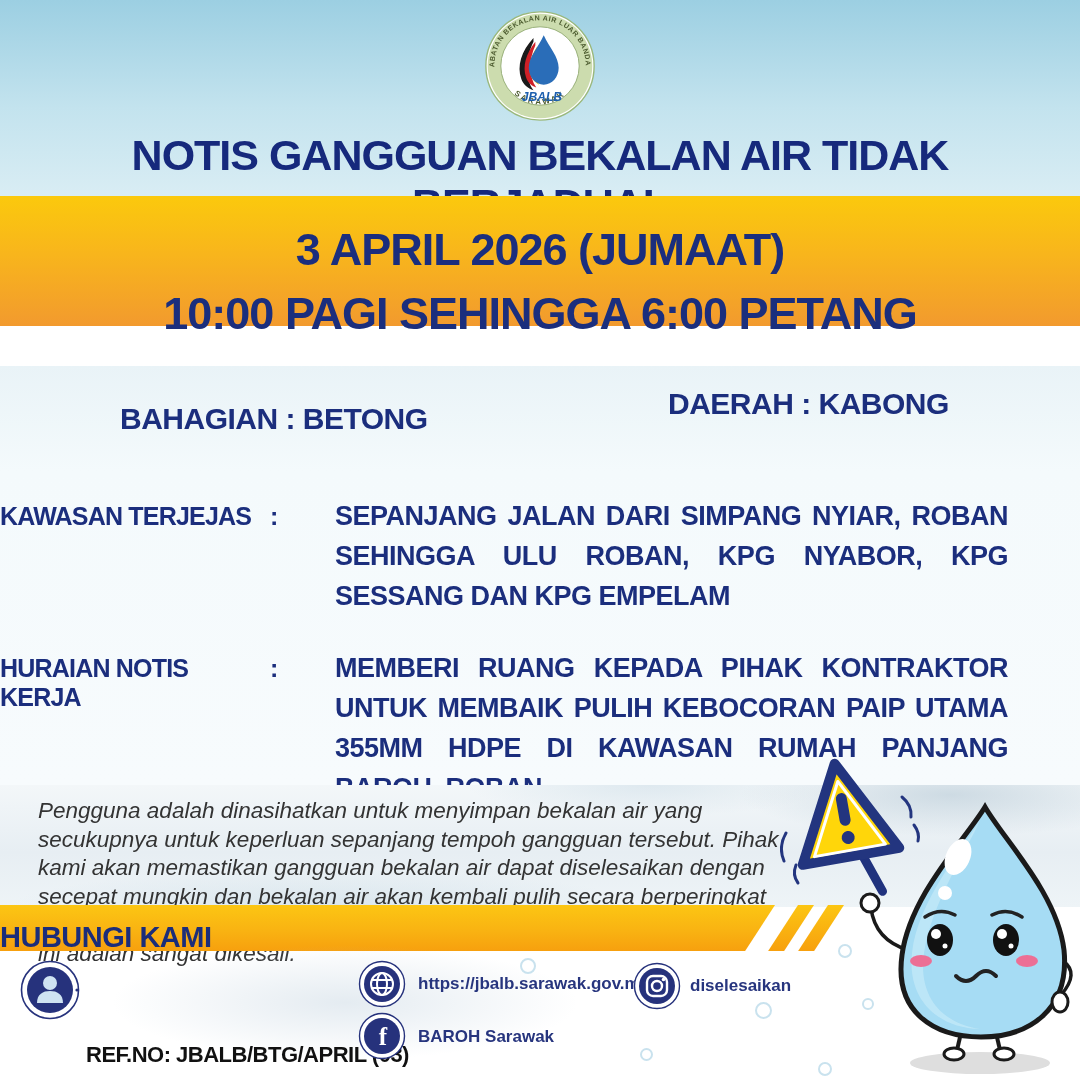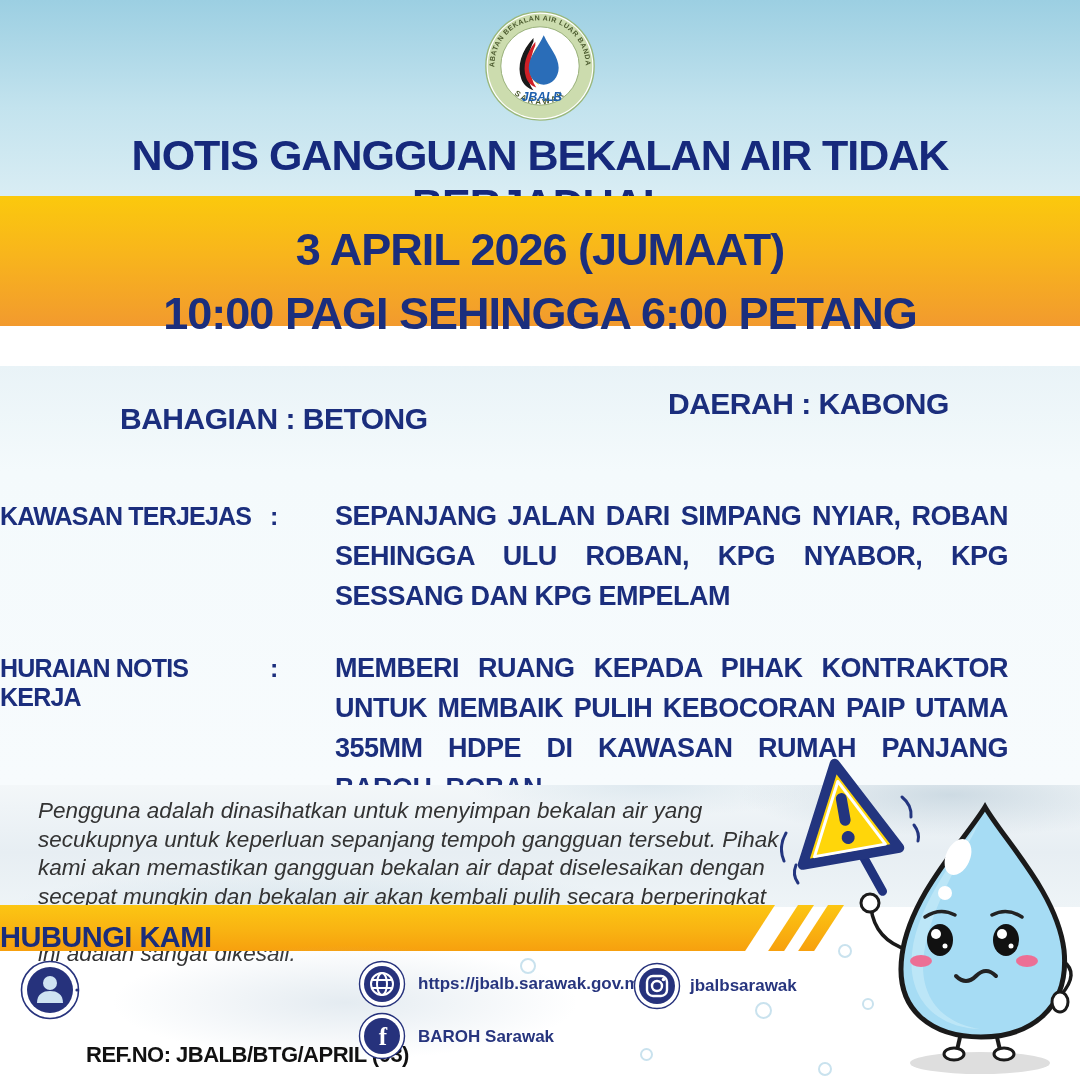--- a/index.html
+++ b/index.html
@@ -166,21 +166,21 @@
   </svg>
   <div class="contact-text" style="left:418px;top:1027px;">BAROH Sarawak</div>
 
   <svg class="icon-wrap" style="left:633px;top:962px;width:48px;height:48px;" viewBox="0 0 48 48">
     <circle cx="24" cy="24" r="22.5" fill="#ffffff" stroke="#26327c" stroke-width="1.4"></circle>
     <circle cx="24" cy="24" r="18" fill="#26327c"></circle>
     <rect x="14" y="14" width="20" height="20" rx="6" fill="none" stroke="#ffffff" stroke-width="2.4"></rect>
     <circle cx="24" cy="24" r="5" fill="none" stroke="#ffffff" stroke-width="2.4"></circle>
     <circle cx="30.5" cy="17.5" r="1.8" fill="#ffffff"></circle>
   </svg>
-  <div class="contact-text" style="left:690px;top:976px;">jbalbsarawak</div>
+  <div class="contact-text" style="left:690px;top:976px;">diselesaikan</div>
 
   <div class="bubble" style="left:520px;top:958px;width:12px;height:12px;"></div>
   <div class="bubble" style="left:640px;top:1048px;width:9px;height:9px;"></div>
   <div class="bubble" style="left:755px;top:1002px;width:13px;height:13px;"></div>
   <div class="bubble" style="left:838px;top:944px;width:10px;height:10px;"></div>
   <div class="bubble" style="left:862px;top:998px;width:8px;height:8px;"></div>
   <div class="bubble" style="left:818px;top:1062px;width:10px;height:10px;"></div>
 
   <svg class="mascot" viewBox="0 0 300 335">
 

